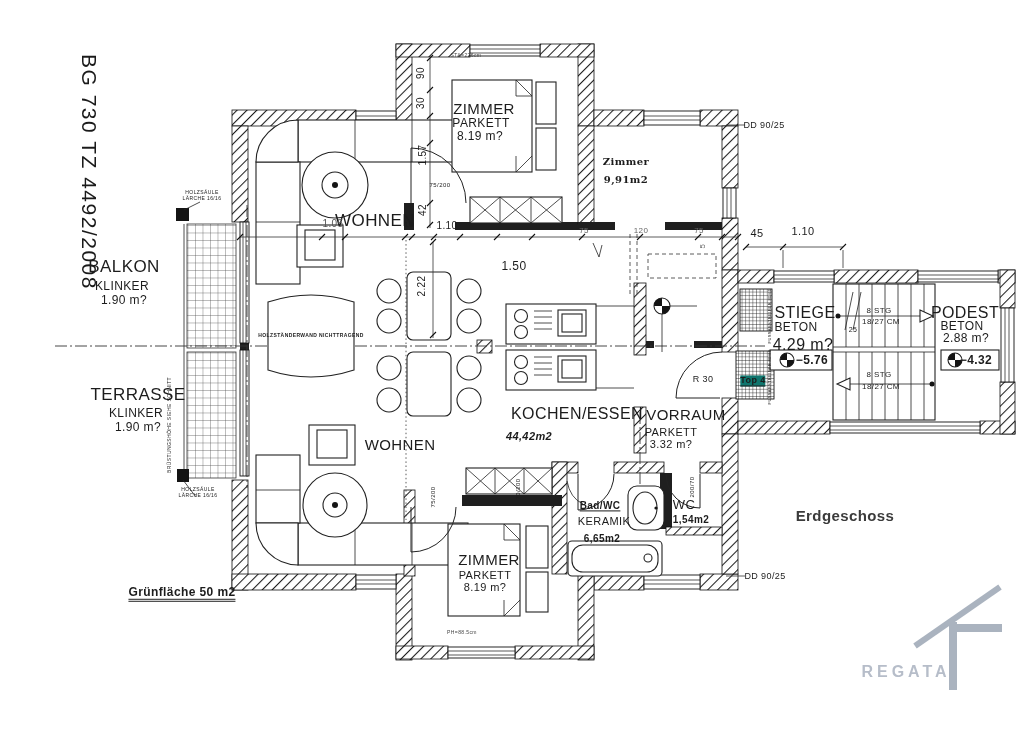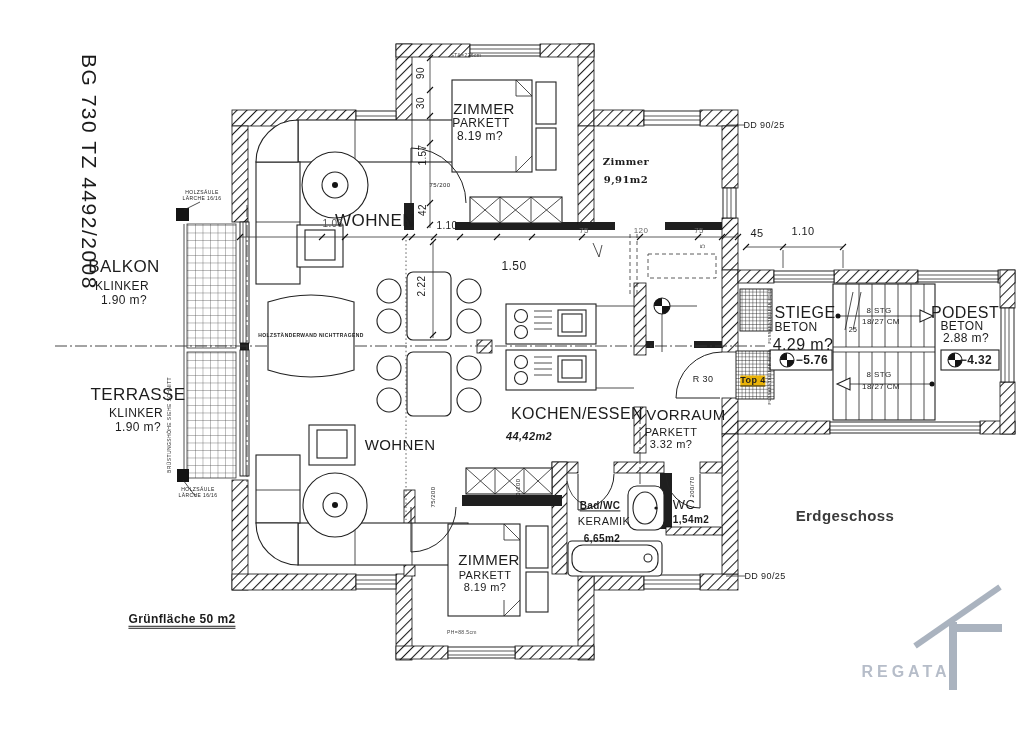--- a/index.html
+++ b/index.html
@@ -404,21 +404,21 @@
 
 <div id="drawing-number">BG 730 TZ 4492/2008</div>
 
 <div id="label-layer" style="position:absolute;left:0;top:0;width:1024px;height:742px;">
       <span class="lbl" style="left: 124px; top: 267px; font-size: 17px; transform: translate(-50%, -50%);">BALKON</span>
       <span class="lbl" style="left: 122px; top: 287px; font-size: 12px; transform: translate(-50%, -50%);">KLINKER</span>
       <span class="lbl" style="left: 124px; top: 301px; font-size: 12px; transform: translate(-50%, -50%);">1.90 m?</span>
       <span class="lbl" style="left: 138px; top: 395px; font-size: 17px; transform: translate(-50%, -50%);">TERRASSE</span>
       <span class="lbl" style="left: 136px; top: 414px; font-size: 12px; transform: translate(-50%, -50%);">KLINKER</span>
       <span class="lbl" style="left: 138px; top: 428px; font-size: 12px; transform: translate(-50%, -50%);">1.90 m?</span>
-      <span class="lbl" style="left: 182px; top: 621px; font-size: 12px; transform: translate(-50%, -50%); font-weight: bold; border-bottom: 3px double rgb(34, 34, 34);">Grünfläche 50 m2</span>
+      <span class="lbl" style="left: 182px; top: 594px; font-size: 12px; transform: translate(-50%, -50%); font-weight: bold; border-bottom: 3px double rgb(34, 34, 34);">Grünfläche 50 m2</span>
       <span class="lbl" style="left: 202px; top: 196px; font-size: 5px; transform: translate(-50%, -50%); white-space: pre;">HOLZSÄULE
 LÄRCHE 16/16</span>
       <span class="lbl" style="left: 198px; top: 493px; font-size: 5px; transform: translate(-50%, -50%); white-space: pre;">HOLZSÄULE
 LÄRCHE 16/16</span>
       <span class="lbl" style="left: 170px; top: 425px; font-size: 5px; transform: translate(-50%, -50%) rotate(-90deg);">BRÜSTUNGSHÖHE SIEHE SCHNITT</span>
       <span class="lbl" style="left: 375px; top: 221px; font-size: 17px; transform: translate(-50%, -50%);">WOHNEN</span>
       <span class="lbl" style="left: 400px; top: 445px; font-size: 15px; transform: translate(-50%, -50%);">WOHNEN</span>
       <span class="lbl" style="left: 484px; top: 109px; font-size: 15px; transform: translate(-50%, -50%);">ZIMMER</span>
       <span class="lbl" style="left: 481px; top: 124px; font-size: 12px; transform: translate(-50%, -50%);">PARKETT</span>
       <span class="lbl" style="left: 480px; top: 137px; font-size: 12px; transform: translate(-50%, -50%);">8.19 m?</span>
@@ -442,21 +442,21 @@
       <span class="lbl" style="left: 803px; top: 345px; font-size: 16px; transform: translate(-50%, -50%); text-align: center;">4.29 m?</span>
       <span class="lbl" style="left: 812px; top: 361px; font-size: 12px; transform: translate(-50%, -50%); font-weight: bold;">−5.76</span>
       <span class="lbl" style="left: 965px; top: 313px; font-size: 16px; transform: translate(-50%, -50%);">PODEST</span>
       <span class="lbl" style="left: 962px; top: 327px; font-size: 12px; transform: translate(-50%, -50%);">BETON</span>
       <span class="lbl" style="left: 966px; top: 339px; font-size: 12px; transform: translate(-50%, -50%);">2.88 m?</span>
       <span class="lbl" style="left: 976px; top: 361px; font-size: 12px; transform: translate(-50%, -50%); font-weight: bold;">−4.32</span>
       <span class="lbl" style="left: 879px; top: 311px; font-size: 8px; transform: translate(-50%, -50%);">8 STG</span>
       <span class="lbl" style="left: 881px; top: 322px; font-size: 8px; transform: translate(-50%, -50%);">18/27 CM</span>
       <span class="lbl" style="left: 879px; top: 375px; font-size: 8px; transform: translate(-50%, -50%);">8 STG</span>
       <span class="lbl" style="left: 881px; top: 387px; font-size: 8px; transform: translate(-50%, -50%);">18/27 CM</span>
-      <span class="lbl" style="left: 753px; top: 381px; font-size: 9px; transform: translate(-50%, -50%); font-weight: bold; border-bottom: 1.2px solid rgb(34, 34, 34); background: #eab308; padding: 0px 0;">Top 4</span>
+      <span class="lbl" style="left: 753px; top: 381px; font-size: 9px; transform: translate(-50%, -50%); font-weight: bold; border-bottom: 1.2px solid rgb(34, 34, 34); background: #0f766e; padding: 0px 0;">Top 4</span>
       <span class="lbl" style="left: 770px; top: 316px; font-size: 4px; transform: translate(-50%, -50%) rotate(-90deg);">FUSSABSTREIFER 80/60</span>
       <span class="lbl" style="left: 770px; top: 377px; font-size: 4px; transform: translate(-50%, -50%) rotate(-90deg);">FUSSABSTREIFER 80/60</span>
       <span class="lbl" style="left: 703px; top: 379px; font-size: 9px; transform: translate(-50%, -50%);">R 30</span>
       <span class="lbl" style="left: 764px; top: 125px; font-size: 9px; transform: translate(-50%, -50%);">DD 90/25</span>
       <span class="lbl" style="left: 765px; top: 576px; font-size: 9px; transform: translate(-50%, -50%);">DD 90/25</span>
       <span class="lbl" style="left: 845px; top: 516px; font-size: 15px; transform: translate(-50%, -50%); font-weight: bold; color: rgb(59, 59, 59);">Erdgeschoss</span>
       <span class="lbl" style="left: 421px; top: 73px; font-size: 10px; transform: translate(-50%, -50%) rotate(-90deg);">90</span>
       <span class="lbl" style="left: 421px; top: 103px; font-size: 10px; transform: translate(-50%, -50%) rotate(-90deg);">30</span>
       <span class="lbl" style="left: 423px; top: 155px; font-size: 10px; transform: translate(-50%, -50%) rotate(-90deg);">1.57</span>
       <span class="lbl" style="left: 440px; top: 185px; font-size: 6px; transform: translate(-50%, -50%);">75/200</span>

